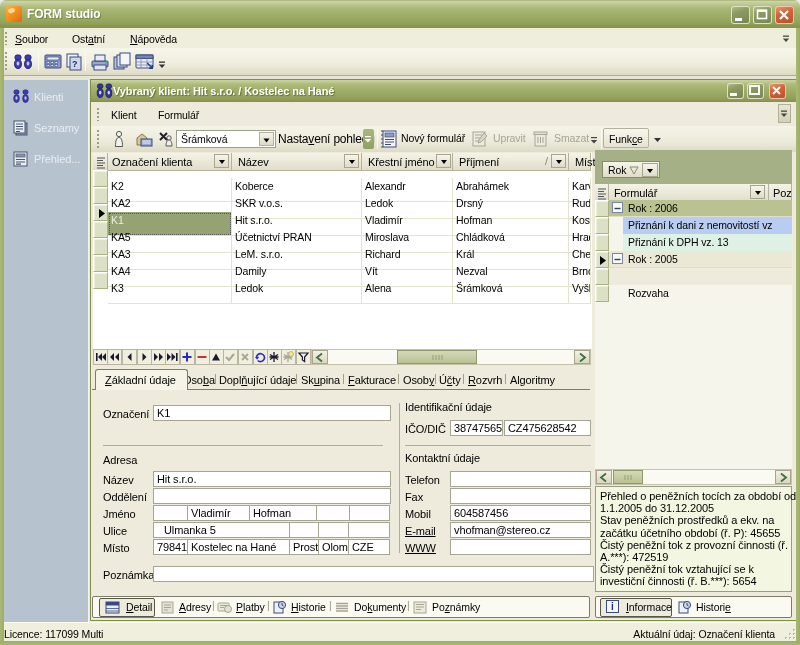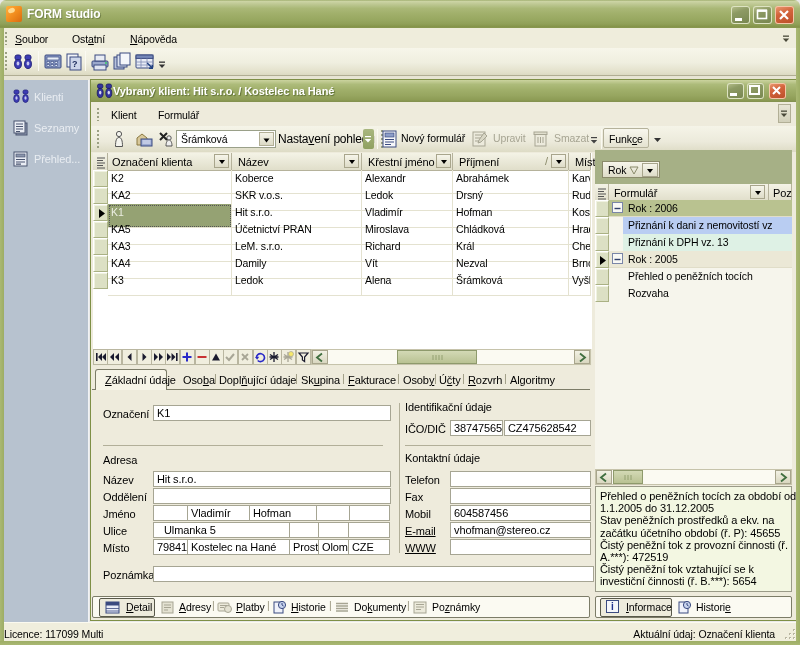--- a/index.html
+++ b/index.html
@@ -51,21 +51,21 @@
   .combobtn { position:absolute; right:1px; top:1px; bottom:1px; width:15px; background:linear-gradient(#f4f3e8,#dcdac6); border:1px solid #b2af96; }
   .dis { color:#a7a593; }
   .chev { position:absolute; }
 
   
   #grid { left:2px; top:73px; width:499px; height:196px; background:#fff; }
   .ghead { position:absolute; top:0; height:18px; background:linear-gradient(#f4f3e6,#e0deca); border-right:1px solid #b5b29b; border-bottom:1px solid #b5b29b; }
   .gcol { position:absolute; font-size:11px; padding-top:3px; }
   .drop { position:absolute; width:15px; height:14px; top:1px; background:linear-gradient(#f6f5ea,#dedcc8); border:1px solid #a8a58c; }
   .drop:after { content:""; position:absolute; left:4px; top:5px; border:3px solid rgba(0,0,0,0); border-top:4px solid #000; }
-  .gcell { position:absolute; height:24px; padding:2px 9px 0 3px; border-right:1px solid #e4e2d0; border-bottom:1px solid #e4e2d0; overflow:hidden; white-space:nowrap; }
+  .gcell { position:absolute; height:24px; padding:2px 9px 0 3px; border-right:1px solid #e4e2d0; border-bottom:1px solid #e4e2d0; overflow:hidden; white-space:nowrap;margin-top:8px; }
   .ind { position:absolute; left:0; width:15px; background:#dce0c4; border:1px solid #fff; border-right:1px solid #aab184; border-bottom:1px solid #aab184; box-shadow:inset 1px 1px 0 #f0f2e0; }
 
   
   #navbar { left:2px; top:269px; width:499px; height:17px; background:#eceada; }
   .nbtn { position:absolute; top:0; width:15px; height:16px; background:#f0eede; border:1px solid #b9b6a0; } .tabstrip span, .fl, .gcell, .mitem { white-space:nowrap; }
 
   
   #form { left:2px; top:311px; width:499px; height:205px; background:#eeebdc; }
   .fl { position:absolute; font-size:11px; }
   .inp { position:absolute; background:#fff; border:1px solid #a6a593; font-size:11px; padding:1px 0 0 3px; white-space:nowrap; overflow:hidden; }
@@ -420,21 +420,21 @@
   <div style="position:absolute; left:85px; top:0; width:80px; height:14px; background:linear-gradient(#d3d9b5,#b9c293); border:1px solid #8e9a6c;"><svg width="80" height="13">
               <path d="M35 4 v5 M38 4 v5 M41 4 v5 M44 4 v5" stroke="#93a070" stroke-width="1"></path>
             </svg></div>
   <div style="position:absolute; right:0; top:0; width:16px; height:14px; background:linear-gradient(#f2f1e4,#d9d7c0); border:1px solid #a8a58c;"><svg width="14" height="13">
               <path d="M5 2.5 l5 4 -5 4" stroke="#3f6e3f" stroke-width="1.8" fill="none"></path>
             </svg></div>
 </div>
       </div>
 
 <div class="abs" style="left:1px; top:289px; width:498px; height:21px; font-size:11px;">
-  <div style="position:absolute; left:3px; top:0; width:72px; height:21px; background:#f6f4e7; border:1px solid #7c7c68; border-bottom:none; border-radius:3px 3px 0 0; z-index:2;">
+  <div style="position:absolute; left:3px; top:0; width:93px; height:21px; background:#f6f4e7; border:1px solid #7c7c68; border-bottom:none; border-radius:3px 3px 0 0; z-index:2;">
     <div style="position:absolute; left:9px; top:4px; white-space:nowrap;"><u>Z</u>ákladní údaje</div>
   </div>
   <div style="position:absolute; left:0; top:20px; width:498px; height:1px; background:#7c7c68;"></div>
   <span style="position:absolute; left:91px; top:5px;">Oso<u>b</u>a</span>
   <span style="position:absolute; left:122px; top:3px; color:#9a9880;">|</span>
   <span style="position:absolute; left:127px; top:5px;">Dopl<u>ň</u>ující údaje</span>
   <span style="position:absolute; left:203px; top:3px; color:#9a9880;">|</span>
   <span style="position:absolute; left:209px; top:5px;">Sk<u>u</u>pina</span>
   <span style="position:absolute; left:250px; top:3px; color:#9a9880;">|</span>
   <span style="position:absolute; left:256px; top:5px;"><u>F</u>akturace</span>
@@ -574,26 +574,20 @@
           <path d="M4 3 l6 4.5 -6 4.5 z" fill="#000"></path>
         </svg>
       </div>
 <div class="abs" style="left:518px; top:171px; width:183px; height:17px; background:#ebe8d6; border-bottom:1px solid #e0ddc8;">
   <span style="position:absolute; left:3px; top:2px; width:11px; height:11px; background:#f8f8f4; border:1px solid #7a86a8;"><svg width="9" height="9">
             <path d="M1.5 4.5 h6" stroke="#30406a" stroke-width="1.4"></path>
           </svg></span>
   <span style="position:absolute; left:19px; top:2px;">Rok : 2005</span>
 </div>
 <div class="ind" style="left:504px; top:188px; width:14px; height:17px;"></div>
-<div class="abs" style="left:518px; top:188px; width:183px; height:17px; border-bottom:1px solid #eeece0;">
-  <div style="position:absolute; left:0; top:0; width:14px; height:17px; background:#f6f5ec;"></div>
-  <div style="position:absolute; left:14px; top:0; width:169px; height:17px; background:#f6f5ec;">
-          <span style="position:absolute; left:5px; top:2px; white-space:nowrap;">Přehled o peněžních tocích</span>
-        </div>
-</div>
 <div class="ind" style="left:504px; top:205px; width:14px; height:17px;"></div>
 <div class="abs" style="left:518px; top:205px; width:183px; height:17px; border-bottom:1px solid #eeece0;">
   <div style="position:absolute; left:0; top:0; width:14px; height:17px; background:#f6f5ec;"></div>
   <div style="position:absolute; left:14px; top:0; width:169px; height:17px; background:#f6f5ec;">
           <span style="position:absolute; left:5px; top:2px; white-space:nowrap;">Rozvaha</span>
         </div>
 </div>
 <div class="abs" style="left:504px; top:222px; width:197px; height:167px; background:#f6f5ec;"></div>
 <div class="abs" style="left:504px; top:389px; width:197px; height:16px; background:#fbfaf2; border:1px solid #c6c3ab;">
   <div style="position:absolute; left:0; top:0; width:16px; height:14px; background:linear-gradient(#f2f1e4,#d9d7c0); border:1px solid #a8a58c;"><svg width="14" height="13">

